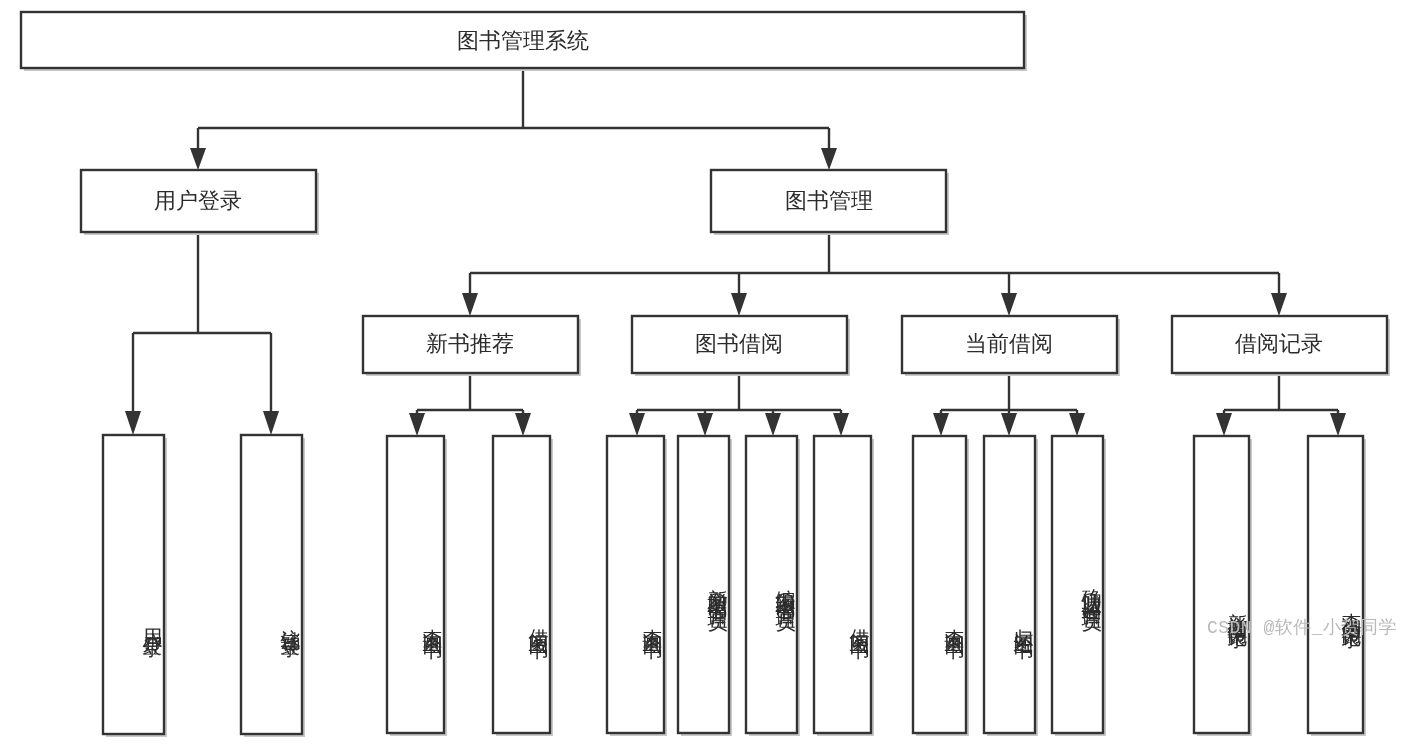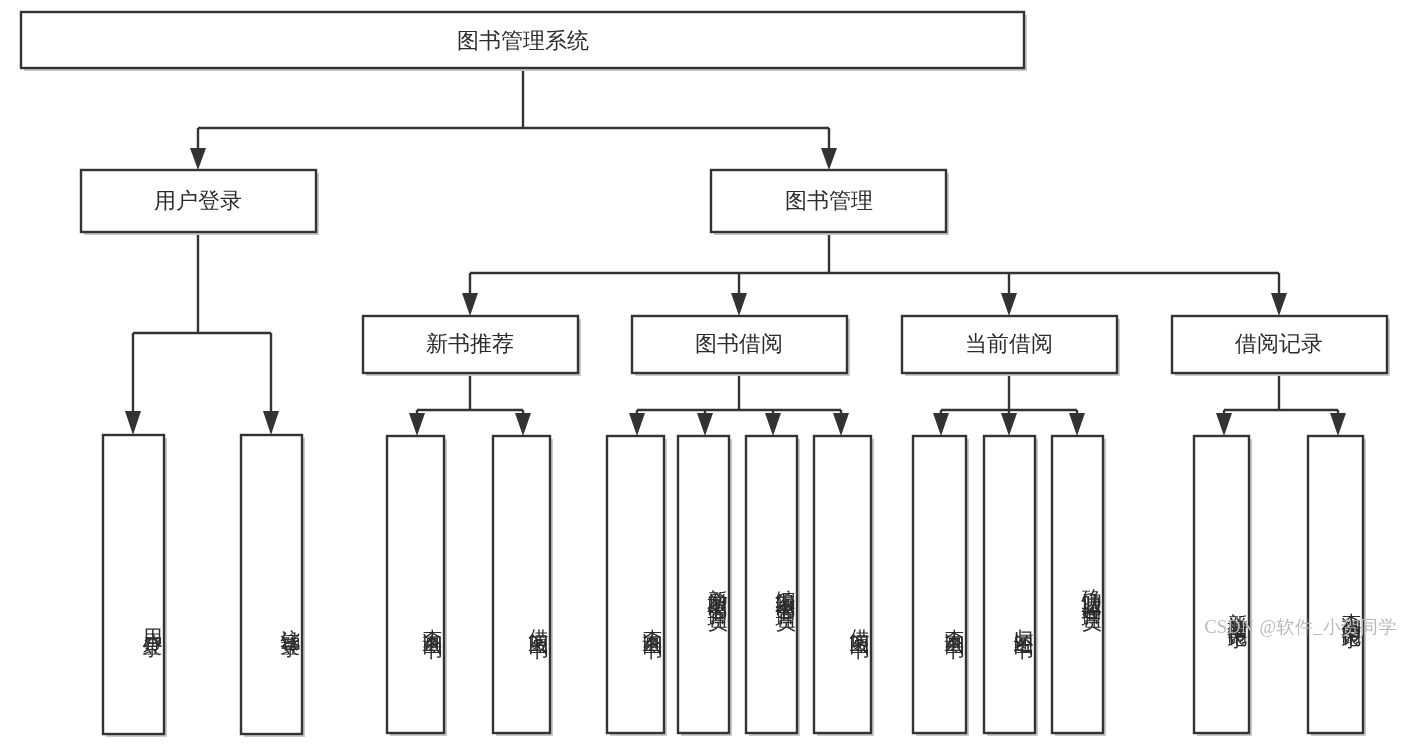--- a/index.html
+++ b/index.html
@@ -64,21 +64,21 @@
     display: flex;
     align-items: flex-start;
     justify-content: center;
     white-space: nowrap;
     pointer-events: none;
   }
   .watermark {
     position: absolute;
     right: 8px;
     bottom: 4px;
-    font-family: Liberation Serif, serif;
+    font-family: Liberation Mono, monospace;
     font-size: 18px;
     color: #b9b9b9;
     letter-spacing: 0.5px;
     white-space: nowrap;
   }
 </style>
 </head>
 <body>
 
 <div id="diagram-root">

